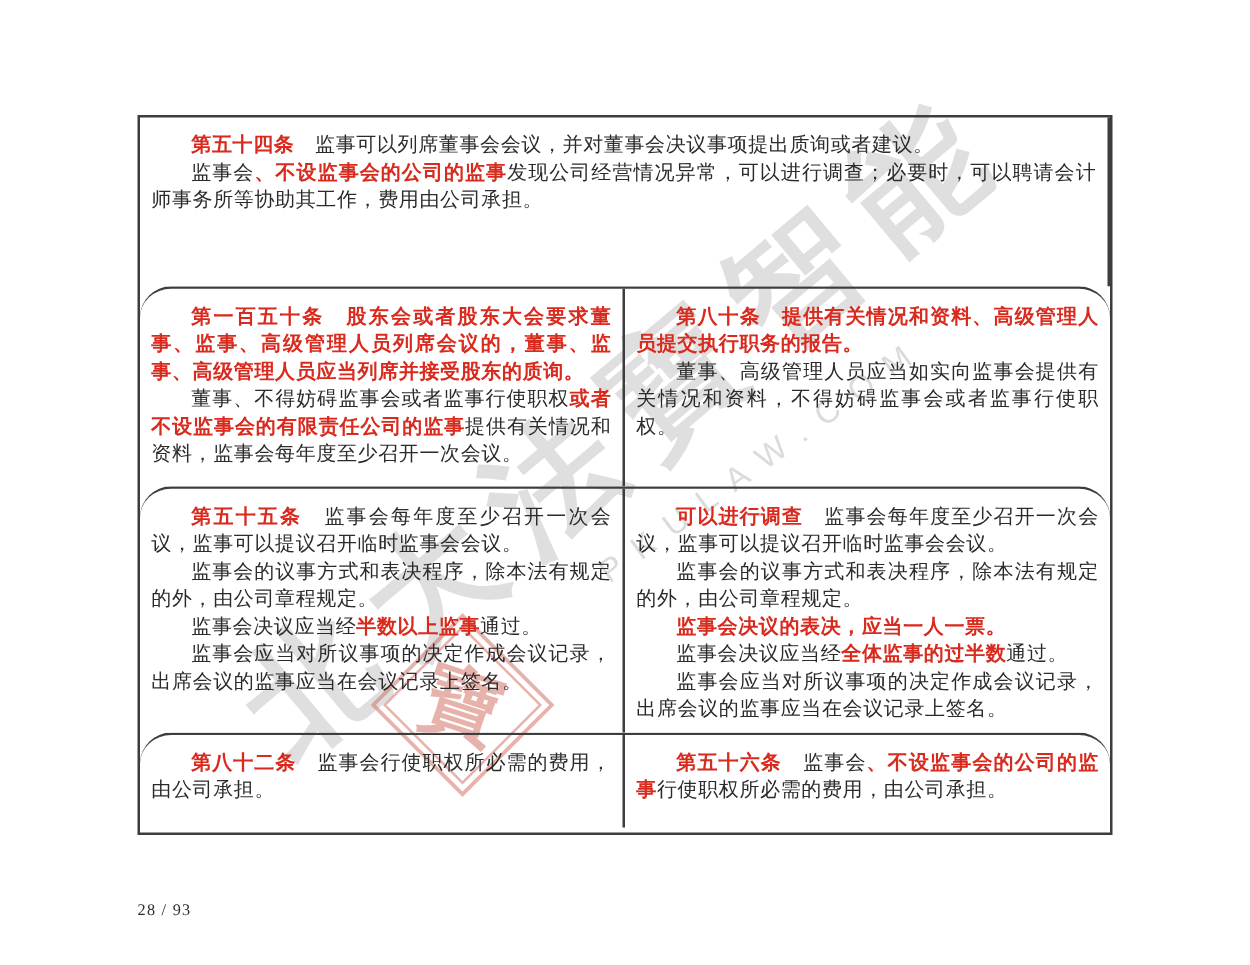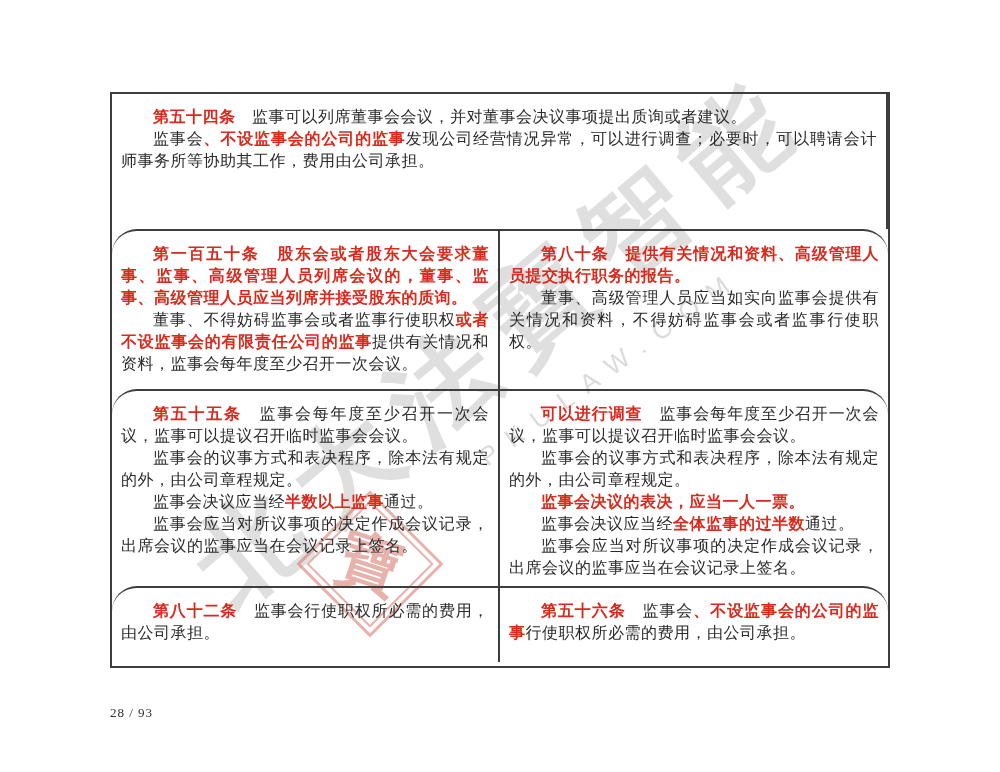--- a/index.html
+++ b/index.html
@@ -72,21 +72,21 @@
   .para{
     font-size:16px;line-height:22px;
     letter-spacing:0.5px;
     text-indent:2em;
     text-align:justify;
     color:var(--ink);
   }
   .run-red{color:var(--red);font-weight:bold;}
   
   .footer{
-    position:absolute;left:110px;top:705px;z-index:1;
+    position:absolute;left:110px;top:720px;z-index:1;
     font-size:13px;color:#2e2e2e;letter-spacing:1px;
   }
 </style>
 </head>
 <body>
 
 <div class="page">
 
   <div class="watermark">
     <div class="wm-cn">北大法寶智能</div>

